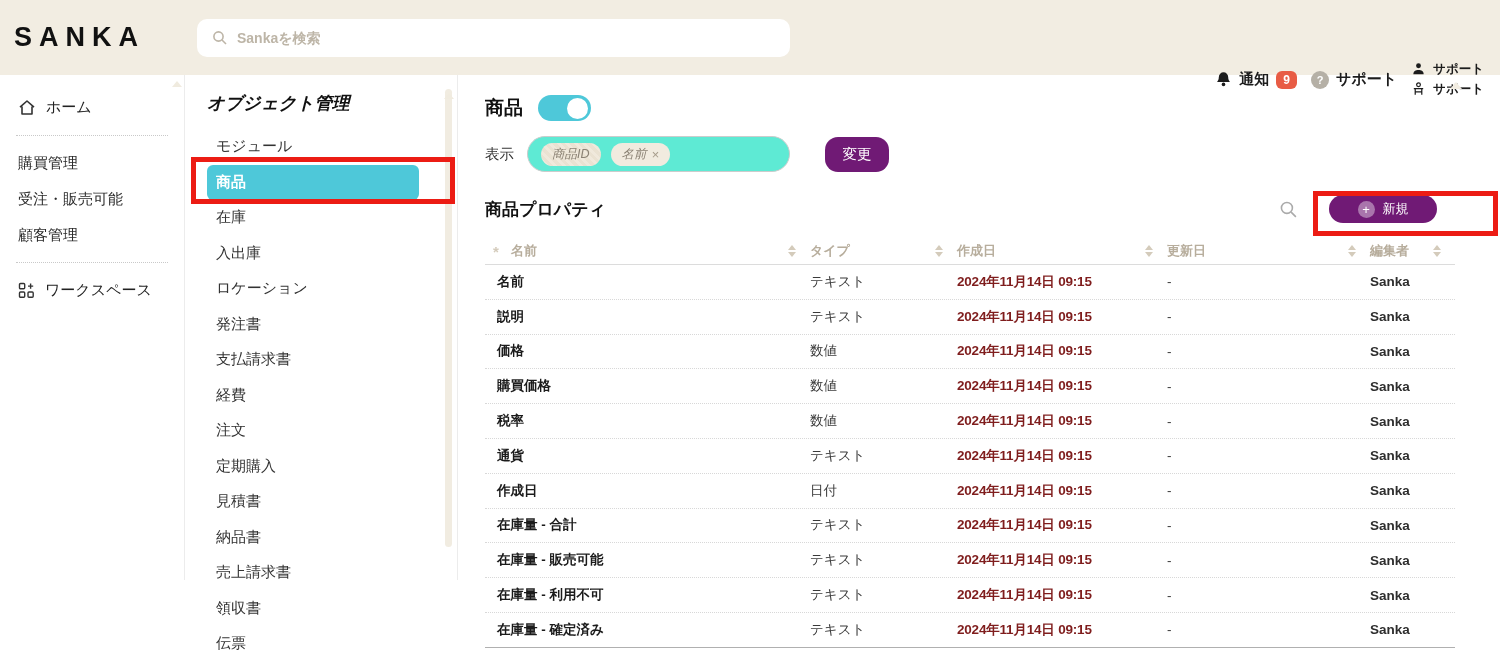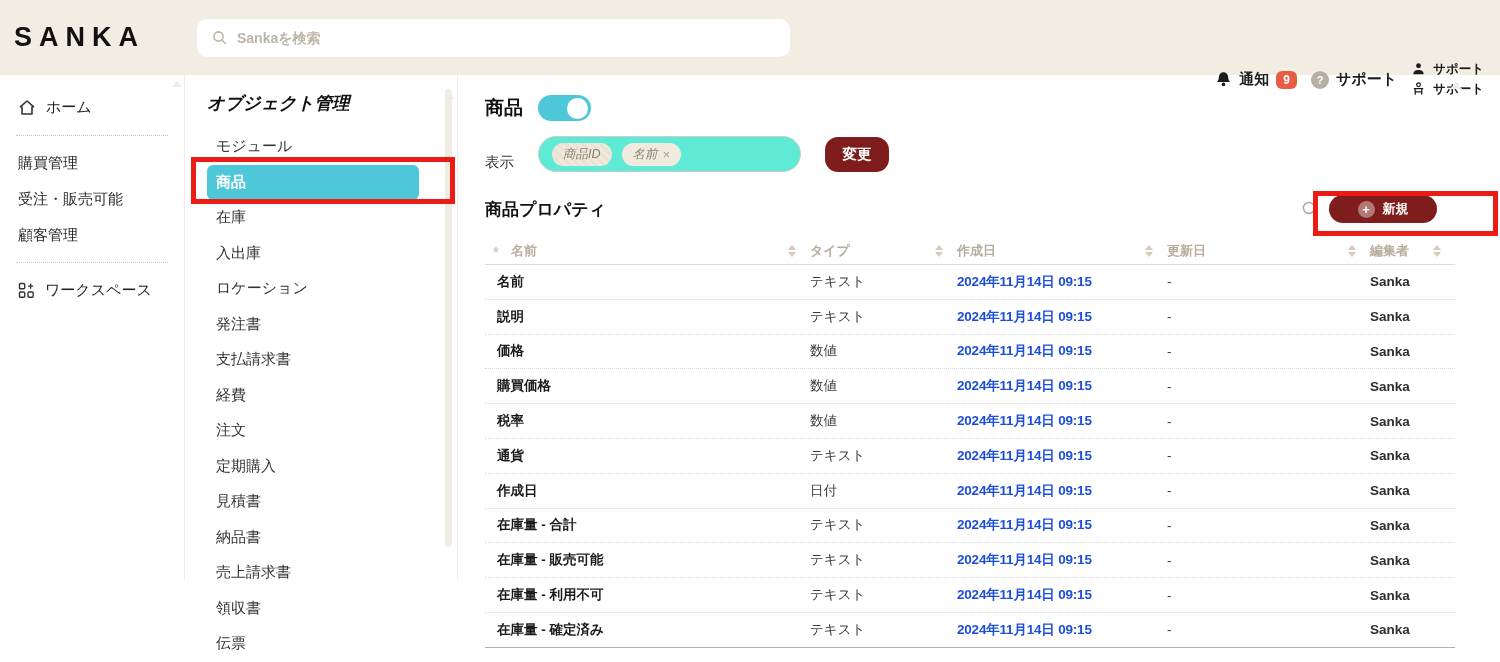--- a/index.html
+++ b/index.html
@@ -43,30 +43,30 @@
 
   
   .main { flex:1; padding:8px 45px 0 27px; position:relative; }
   .main-caret { position:absolute; top:7px; right:38px; width:0; height:0; border-left:6px solid transparent;
     border-right:6px solid transparent; border-bottom:7px solid #f2ede2; }
   .entity-row { display:flex; align-items:center; gap:15px; margin-top:8px; height:34px; }
   .entity-title { font-size:19px; font-weight:800; color:#111; }
   .toggle { width:53px; height:26px; border-radius:13px; background:#4EC8D9; position:relative; cursor:pointer; }
   .toggle .knob { position:absolute; top:2.5px; right:3px; width:21px; height:21px; border-radius:50%; background:#fff; }
 
-  .filter-row { display:flex; align-items:flex-end; gap:24px; margin-top:11px; height:36px; }
+  .filter-row { display:flex; align-items:center; gap:13px; margin-top:11px; height:36px; }
   .filter-label { font-size:14.5px; color:#333; }
   .filter-input { width:263px; height:36px; border:1px solid #ccc; border-radius:18px; display:flex; align-items:center;
     gap:10px; padding-left:13px; background:#5eead4; cursor:text;font-style:italic; }
   .chip { height:23px; border-radius:12px; display:flex; align-items:center; gap:5px; padding:0 11px;
     font-size:12.5px; color:#8b8274; background:#f1ebdf; white-space:nowrap; cursor:default; }
   .chip.striped { background:repeating-linear-gradient(45deg,#eae2d2 0 3px,#f0e9dc 3px 6px); }
   .chip .x { color:#a59b8a; font-size:13px; cursor:pointer; }
-  .btn { background:#7f1d1d; color:#fff; font-weight:700; border:none; border-radius:13px; cursor:pointer;
-    display:flex; align-items:center; justify-content:center; font-family:inherit; }
+  .btn { background:#701a75; color:#fff; font-weight:400; border:none; border-radius:13px; cursor:pointer;
+    display:flex; align-items:center; justify-content:center; font-family:inherit;margin-left:22px; }
   .change-btn { width:64px; height:35px; font-size:14.5px; }
 
   .props-row { display:flex; justify-content:space-between; align-items:center; margin-top:20px; height:34px; }
   .props-title { font-size:17px; font-weight:800; color:#111; }
   .props-actions { display:flex; align-items:center; gap:9px; margin-right:18px; }
   .new-btn { width:108px; height:28px; font-size:13px; border-radius:14px; gap:8px; }
   .plus-circle { width:17px; height:17px; border-radius:50%; background:rgba(255,255,255,.4); display:flex;
     align-items:center; justify-content:center; font-size:13px; line-height:1; }
 
   .tgrid { display:grid; grid-template-columns:26px 299px 147px 210px 203px 1fr; align-items:center; }
@@ -75,21 +75,21 @@
   .th { display:flex; align-items:center; justify-content:space-between; padding-right:14px; }
   .sort { display:flex; flex-direction:column; gap:2px; cursor:pointer; }
   .sort .up { width:0; height:0; border-left:4px solid transparent; border-right:4px solid transparent; border-bottom:5px solid #d4cbbb; }
   .sort .dn { width:0; height:0; border-left:4px solid transparent; border-right:4px solid transparent; border-top:5px solid #d4cbbb; }
   .th-icon { color:#d4cbbb; font-size:15px; font-weight:700; padding-left:8px; }
 
   .trow { height:34.8px; border-bottom:1px dotted #d8d8d8; font-size:13.5px; cursor:pointer; }
   .trow:last-child { border-bottom:1px solid #b0b0b0; }
   .c-name { font-weight:700; color:#1b1b1b; grid-column:1 / 3; padding-left:12px; }
   .c-type { color:#3a3a3a; }
-  .c-created { color:#1d4ed8; font-weight:600; letter-spacing:-0.2px; }
+  .c-created { color:#7f1d1d; font-weight:600; letter-spacing:-0.2px; }
   .c-updated { color:#3a3a3a; }
   .c-editor { color:#2e2e2e; font-weight:600; }
 
   
   .anno { position:absolute; border:5px solid #EC1C14; background:transparent; pointer-events:none; }
   #anno-selected { left:191px; top:157px; width:264px; height:47px; }
   #anno-new { left:1313px; top:191px; width:185px; height:45px; }
 </style>
 </head>
 <body>

